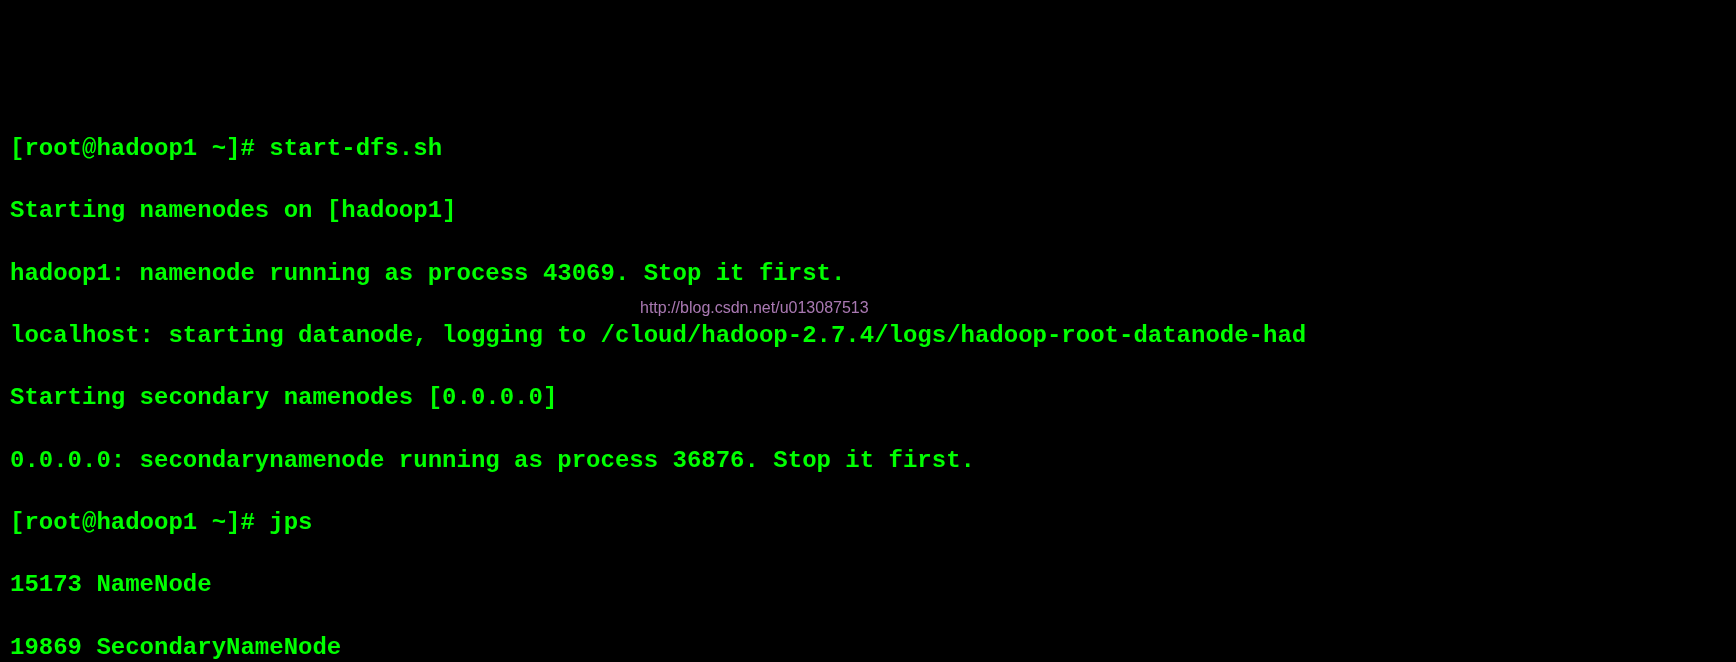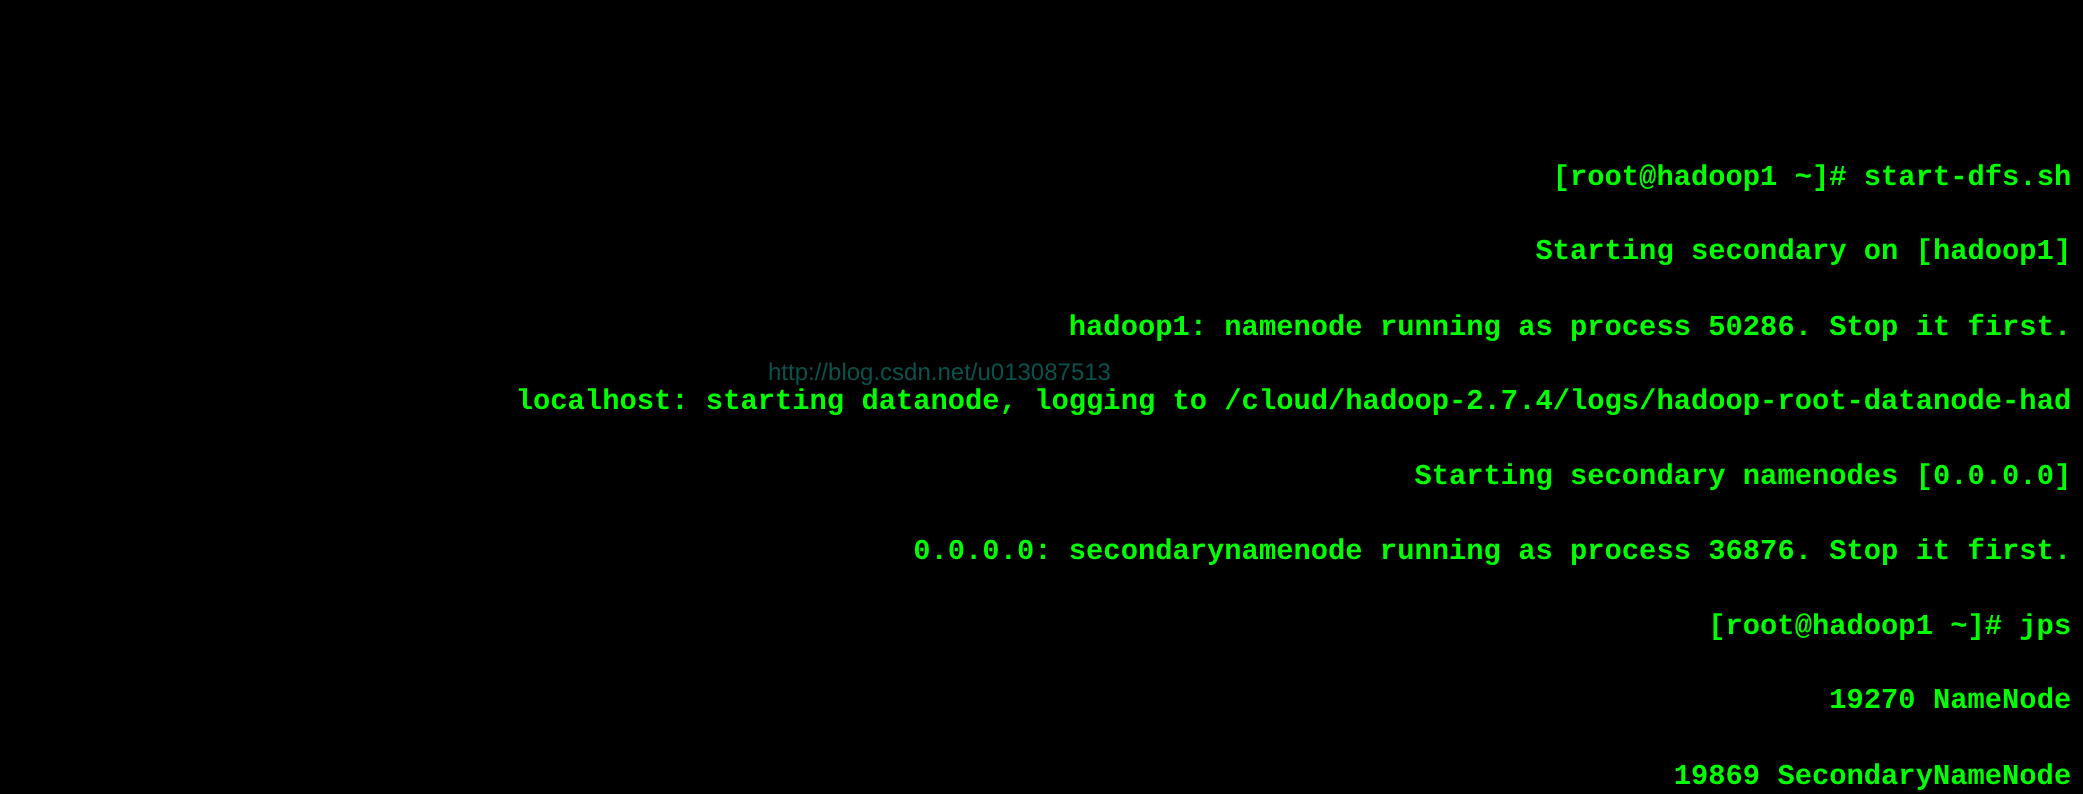--- a/index.html
+++ b/index.html
@@ -16,46 +16,45 @@
       padding: 8px 10px;
       line-height: 1.3;
       white-space: pre;
       overflow: hidden;
       width: 1736px;
       height: 662px;
       position: relative;
     }
     .line {
       display: block;
-      text-align: right;
     }
     .watermark {
       position: absolute;
       top: 298px;
       left: 640px;
-      color: #0f766e;
-      font-size: 20px;
+      color: #f0abfc;
+      font-size: 16px;
       font-weight: normal;
       font-family: sans-serif;
       opacity: 0.7;
     }
   </style>
 </head>
 <body>
 
 
 
 <span class="line"><span>[root@hadoop1 ~]# </span><span>start-dfs.sh</span></span>
-<span class="line">Starting secondary on [hadoop1]</span>
-<span class="line">hadoop1: namenode running as process 50286. Stop it first.</span>
+<span class="line">Starting namenodes on [hadoop1]</span>
+<span class="line">hadoop1: namenode running as process 43069. Stop it first.</span>
 <span class="line">localhost: starting datanode, logging to /cloud/hadoop-2.7.4/logs/hadoop-root-datanode-had</span>
 <span class="line">Starting secondary namenodes [0.0.0.0]</span>
 <span class="line">0.0.0.0: secondarynamenode running as process 36876. Stop it first.</span>
 <span class="line"><span>[root@hadoop1 ~]# </span><span>jps</span></span>
-<span class="line">19270 NameNode</span>
+<span class="line">15173 NameNode</span>
 <span class="line">19869 SecondaryNameNode</span>
 
 
 
 
 
 
 
 
 

